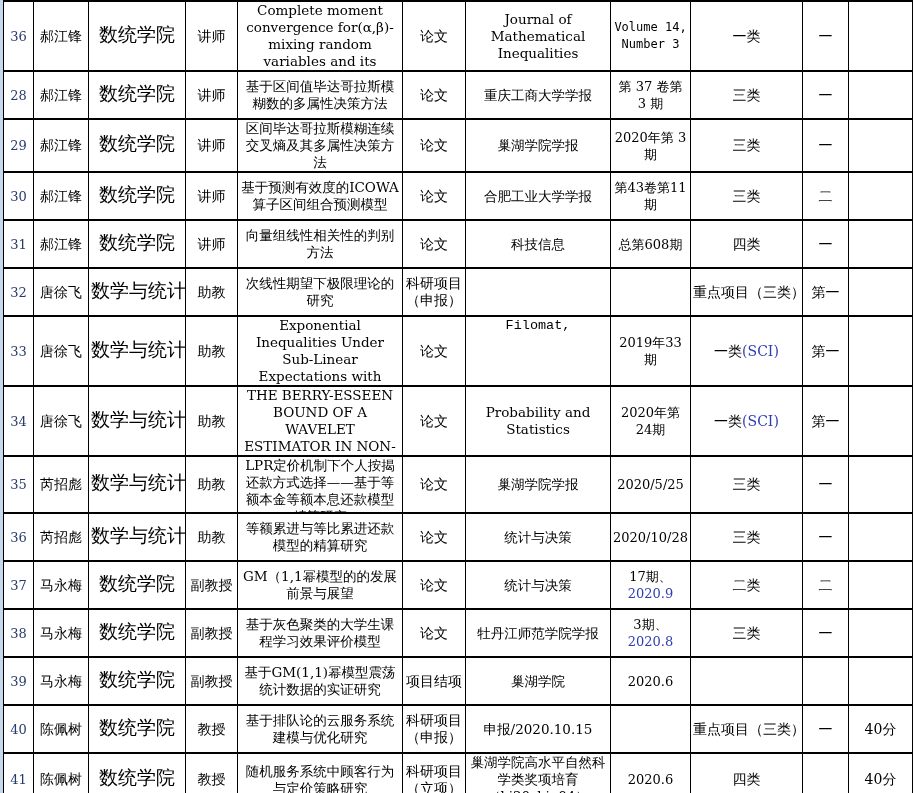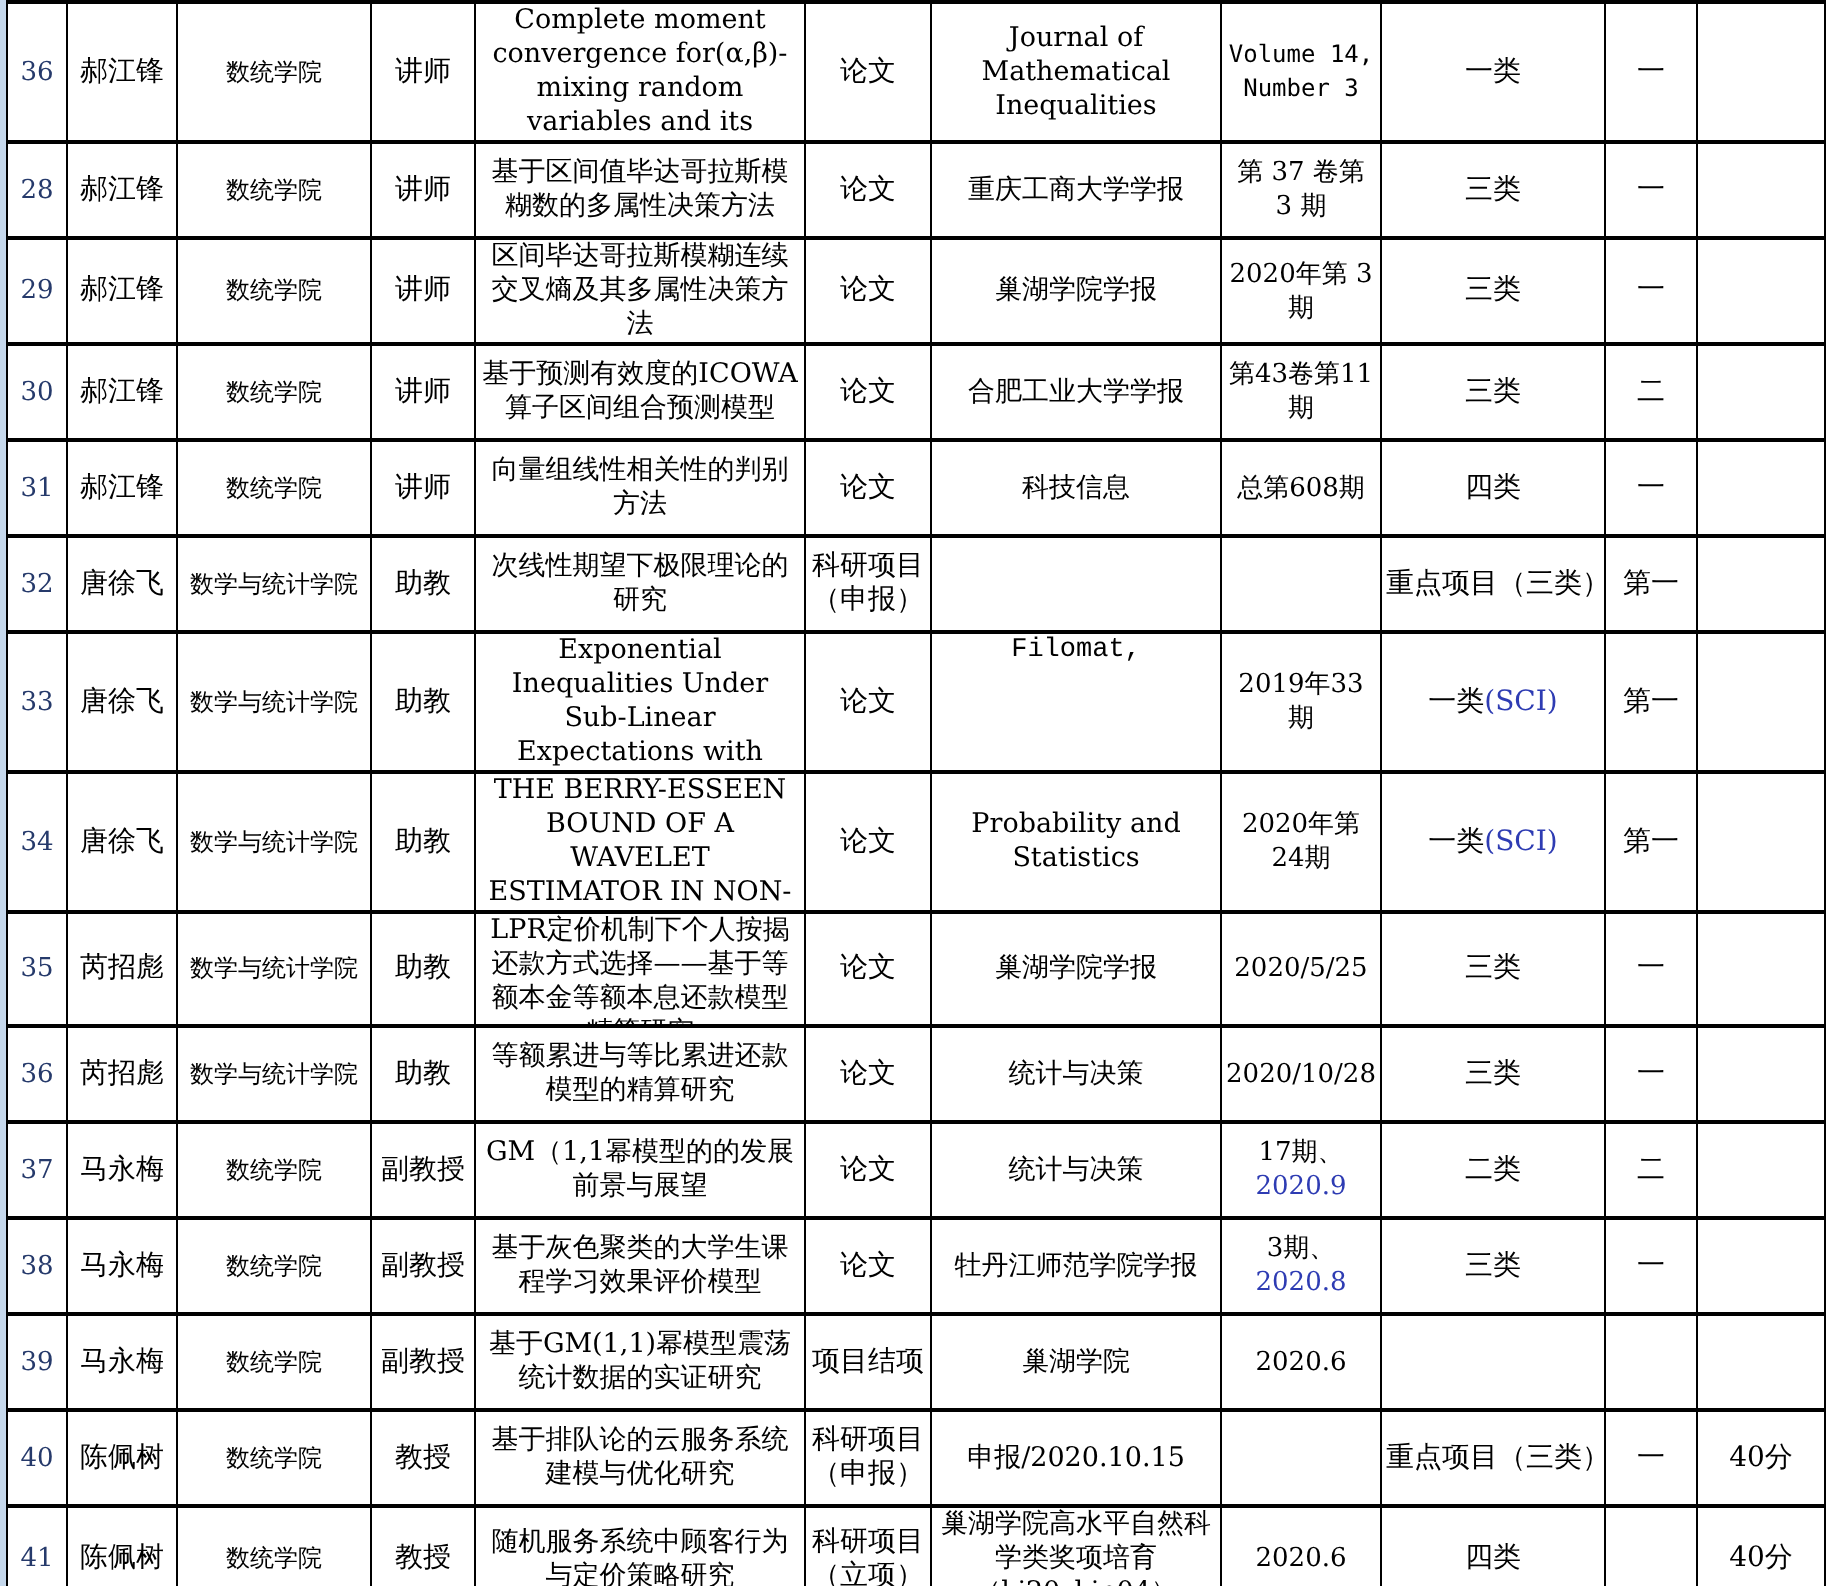--- a/index.html
+++ b/index.html
@@ -22,21 +22,21 @@
     border-left:1px solid var(--grid);
     border-right:1px solid var(--grid);
     border-top:2px solid var(--grid);
     border-bottom:2px solid var(--grid);
     text-align:center;vertical-align:middle;
     padding:0 2px;font-size:14px;line-height:17px;overflow:hidden;
     word-break:break-word;
   }
   tr{height:48px;}
   .c-num{font-size:13px;color:var(--rownum);}
-  .c-dept{white-space:nowrap;font-size:12px;}
+  .c-dept{white-space:nowrap;font-size:19px;font-family:Liberation Mono, monospace;}
   .c-work{font-size:13.5px;}
   .c-journal{font-size:13.5px;margin-top:24px;}
   .c-volume{font-size:13px;}
   .c-category{white-space:nowrap;margin-top:16px;}
   .mono{font-family:"DejaVu Sans Mono","Liberation Mono",monospace;font-size:12px;}
   .blue{color:var(--accent);}
   .vtop{vertical-align:top;font-family:Liberation Mono, monospace;}
   .clip{height:55px;overflow:hidden;}
 </style>
 </head>

